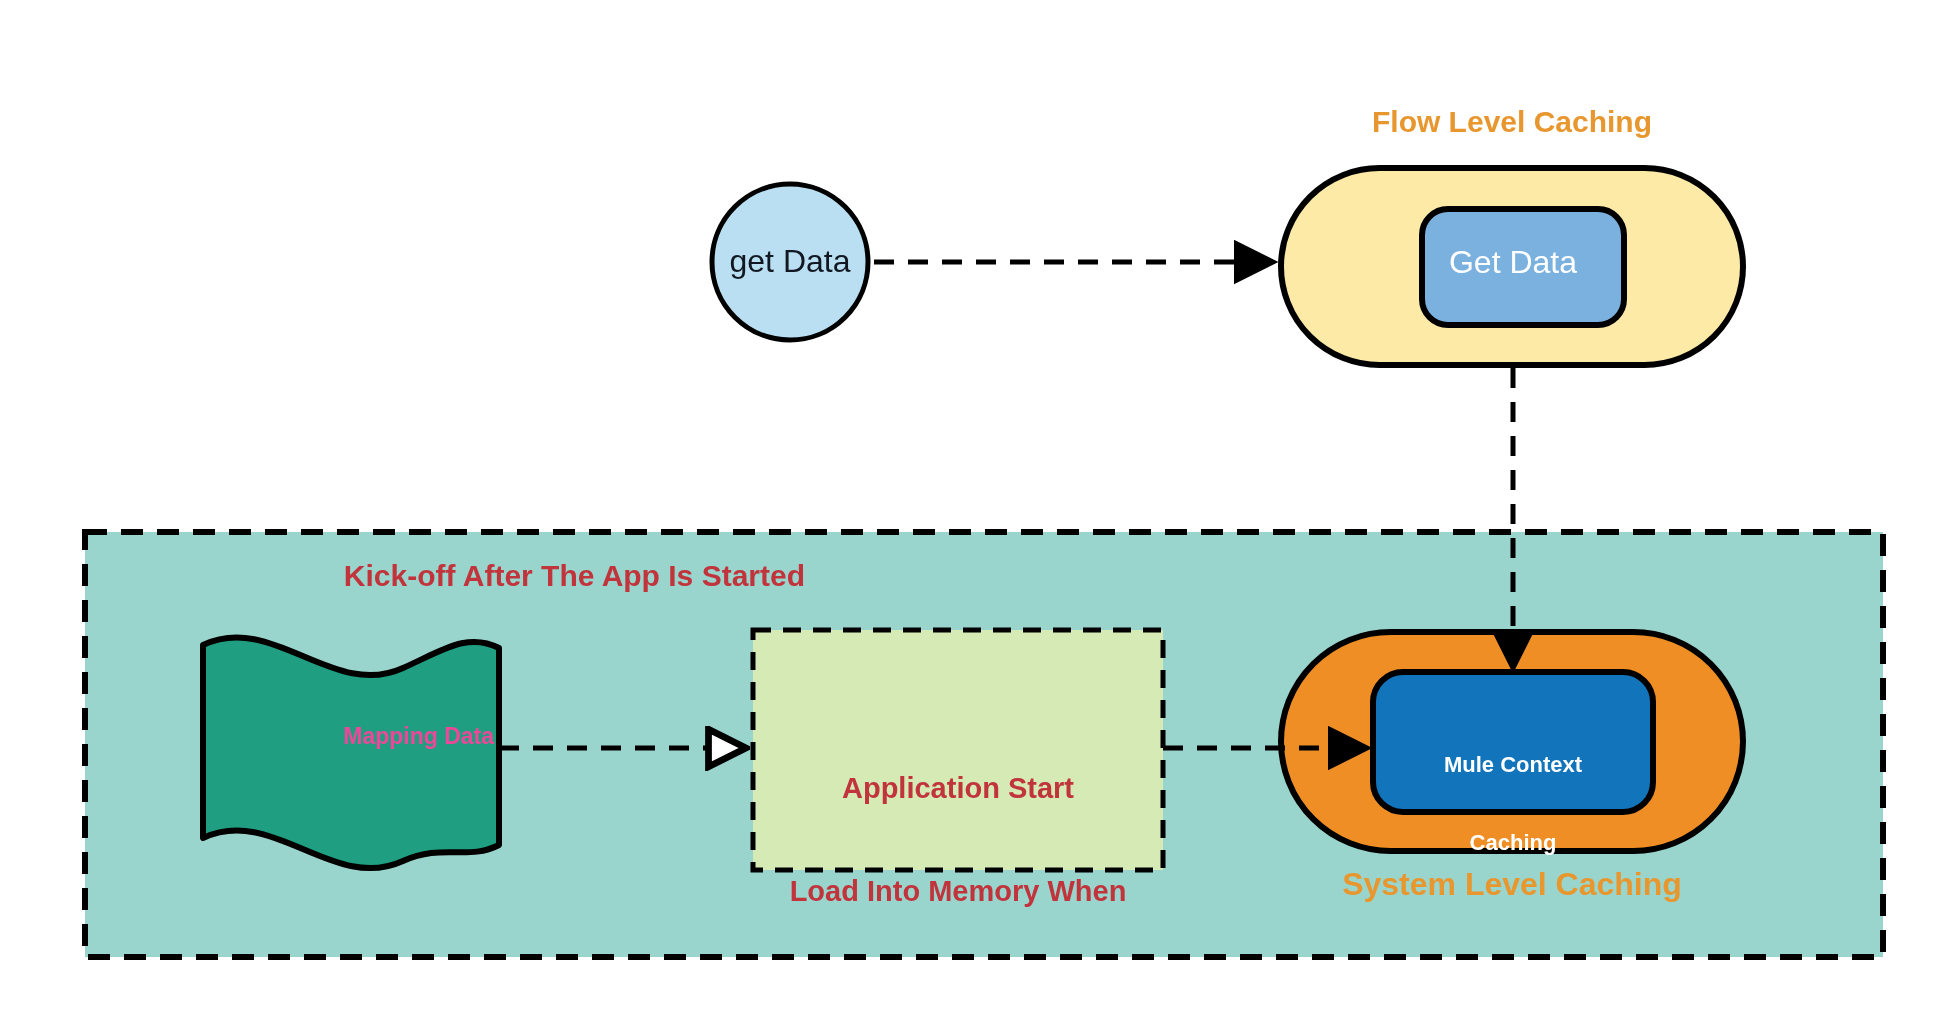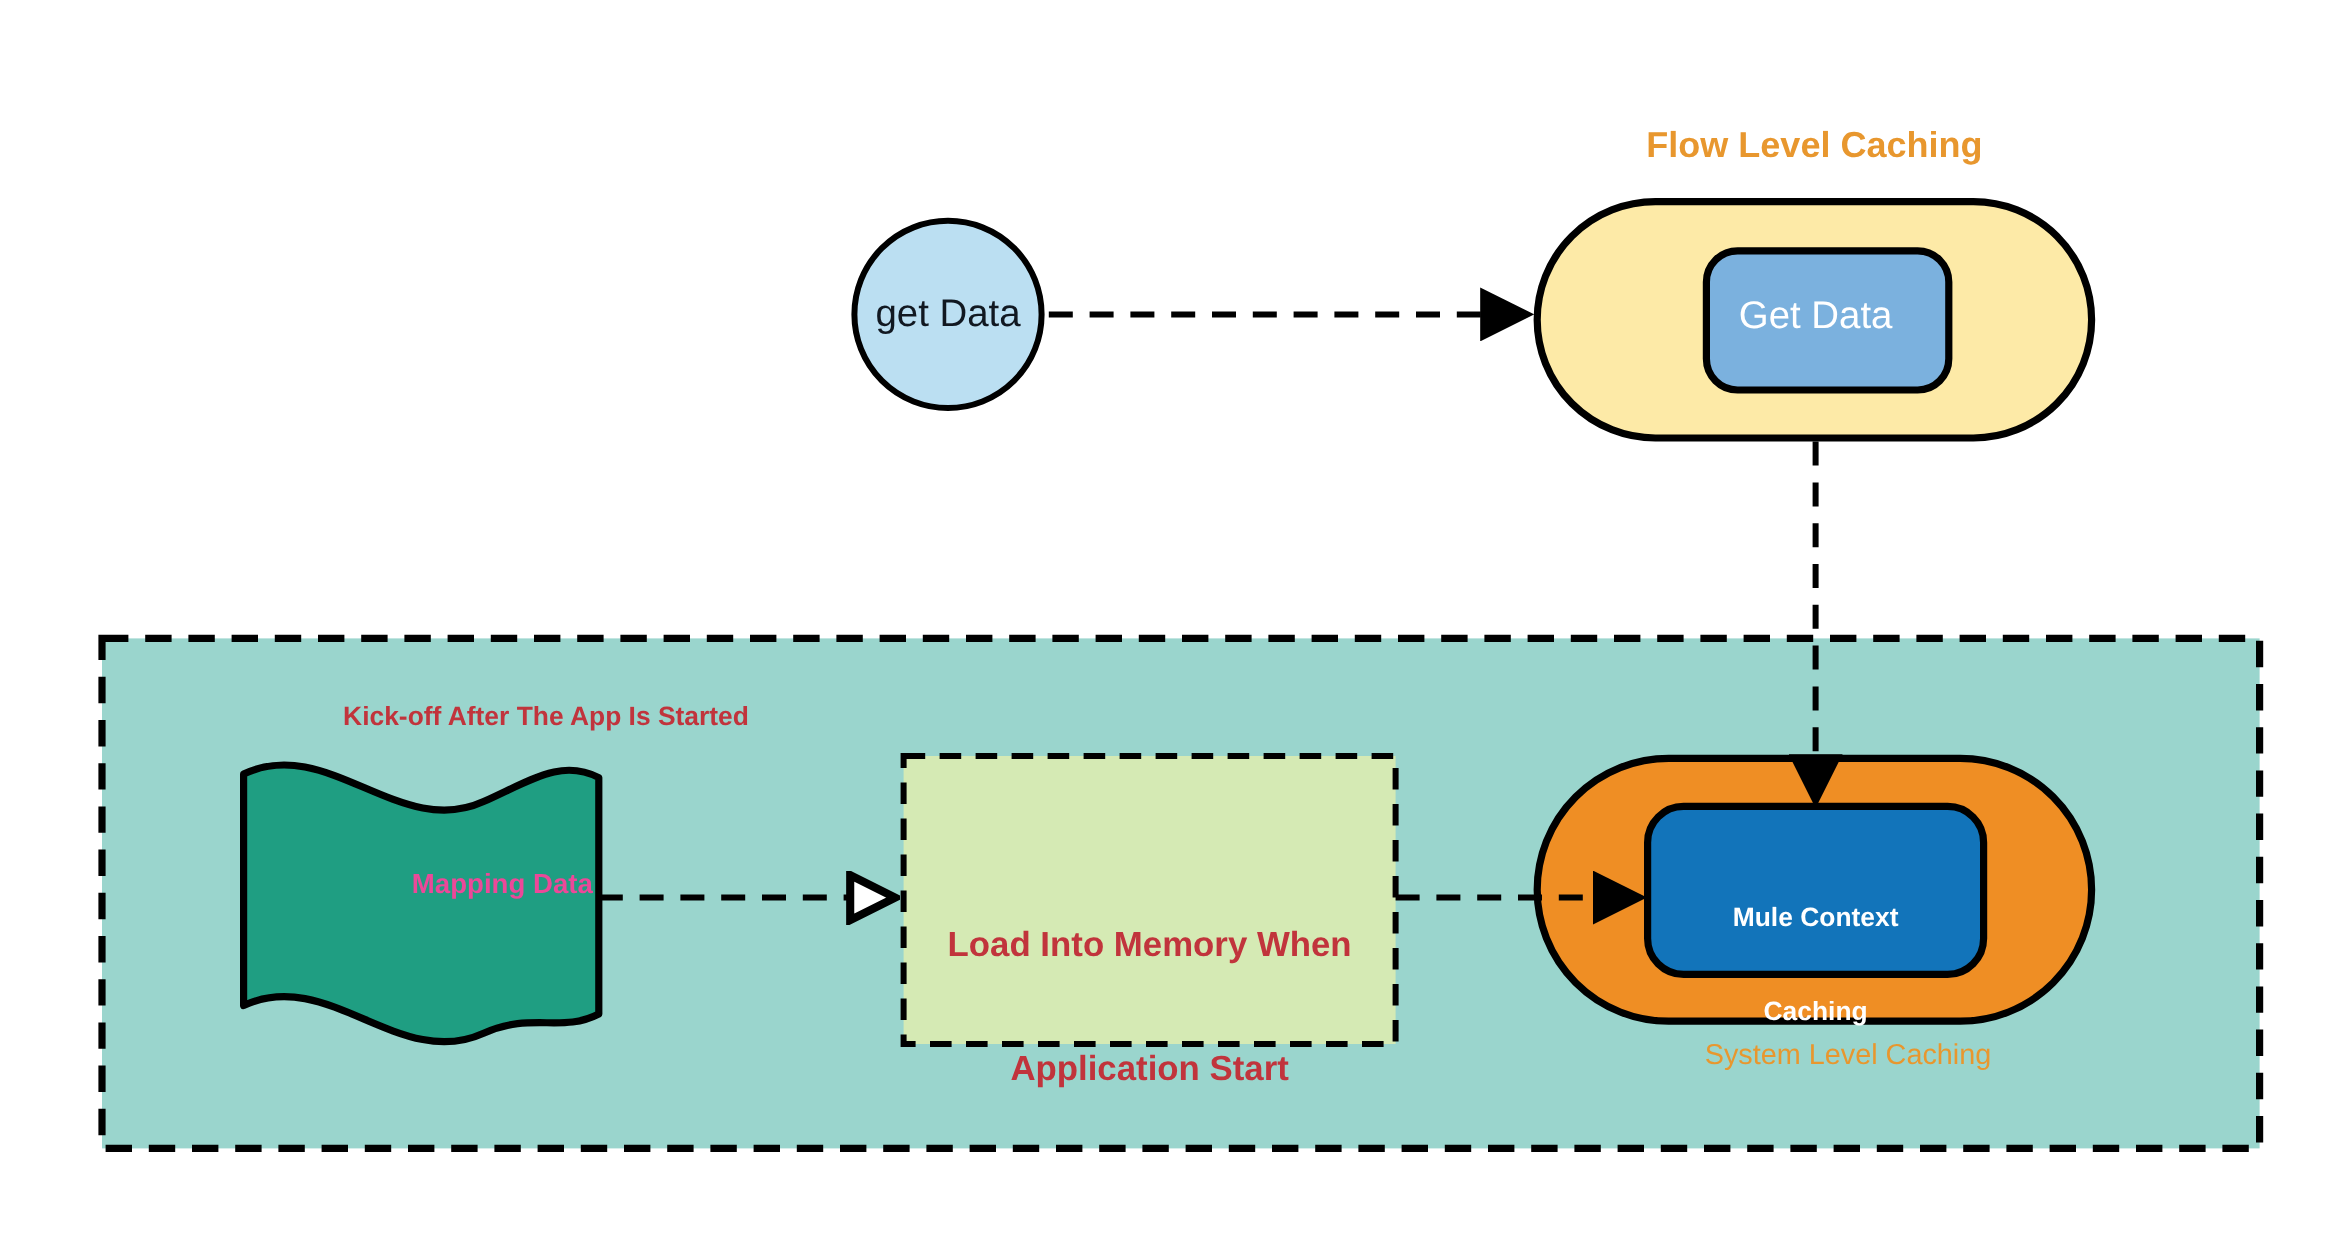--- a/index.html
+++ b/index.html
@@ -37,33 +37,33 @@
   
   .caption-flow {
     left: 1268px;
     top: 104px;
     width: 462px;
     font-size: 30px;
     font-weight: bold;
     color: #e8972e;
   }
   .caption-system {
-    left: 1296px;
+    left: 1268px;
     top: 866px;
     width: 462px;
-    font-size: 24px;
-    font-weight: normal;
+    font-size: 32px;
+    font-weight: bold;
     color: #e8972e;
   }
   .caption-kickoff {
     left: 92px;
-    top: 584px;
+    top: 558px;
     width: 700px;
-    text-align: center;
-    font-size: 22px;
+    text-align: right;
+    font-size: 30px;
     font-weight: bold;
     color: #c1343c;
   }
 
   
   .text-get-data-circle {
     left: 697px;
     top: 243px;
     width: 160px;
     font-size: 32px;
@@ -152,22 +152,22 @@
 
   <div class="lbl text-get-data-circle">get Data</div>
 
   <div class="lbl text-get-data-inner">Get Data</div>
 
   <div class="lbl caption-kickoff">Kick-off After The App Is Started</div>
 
   <div class="lbl text-mapping-data">Mapping Data</div>
 
   <div class="lbl text-load-memory">
+    <div>Application Start</div>
     <div>Load Into Memory When</div>
-    <div>Application Start</div>
   </div>
 
   <div class="lbl text-mule-registry">
     <div>Mule Context</div>
     <div>Caching</div>
   </div>
 
   <div class="lbl caption-system">System Level Caching</div>
 
 </div>

